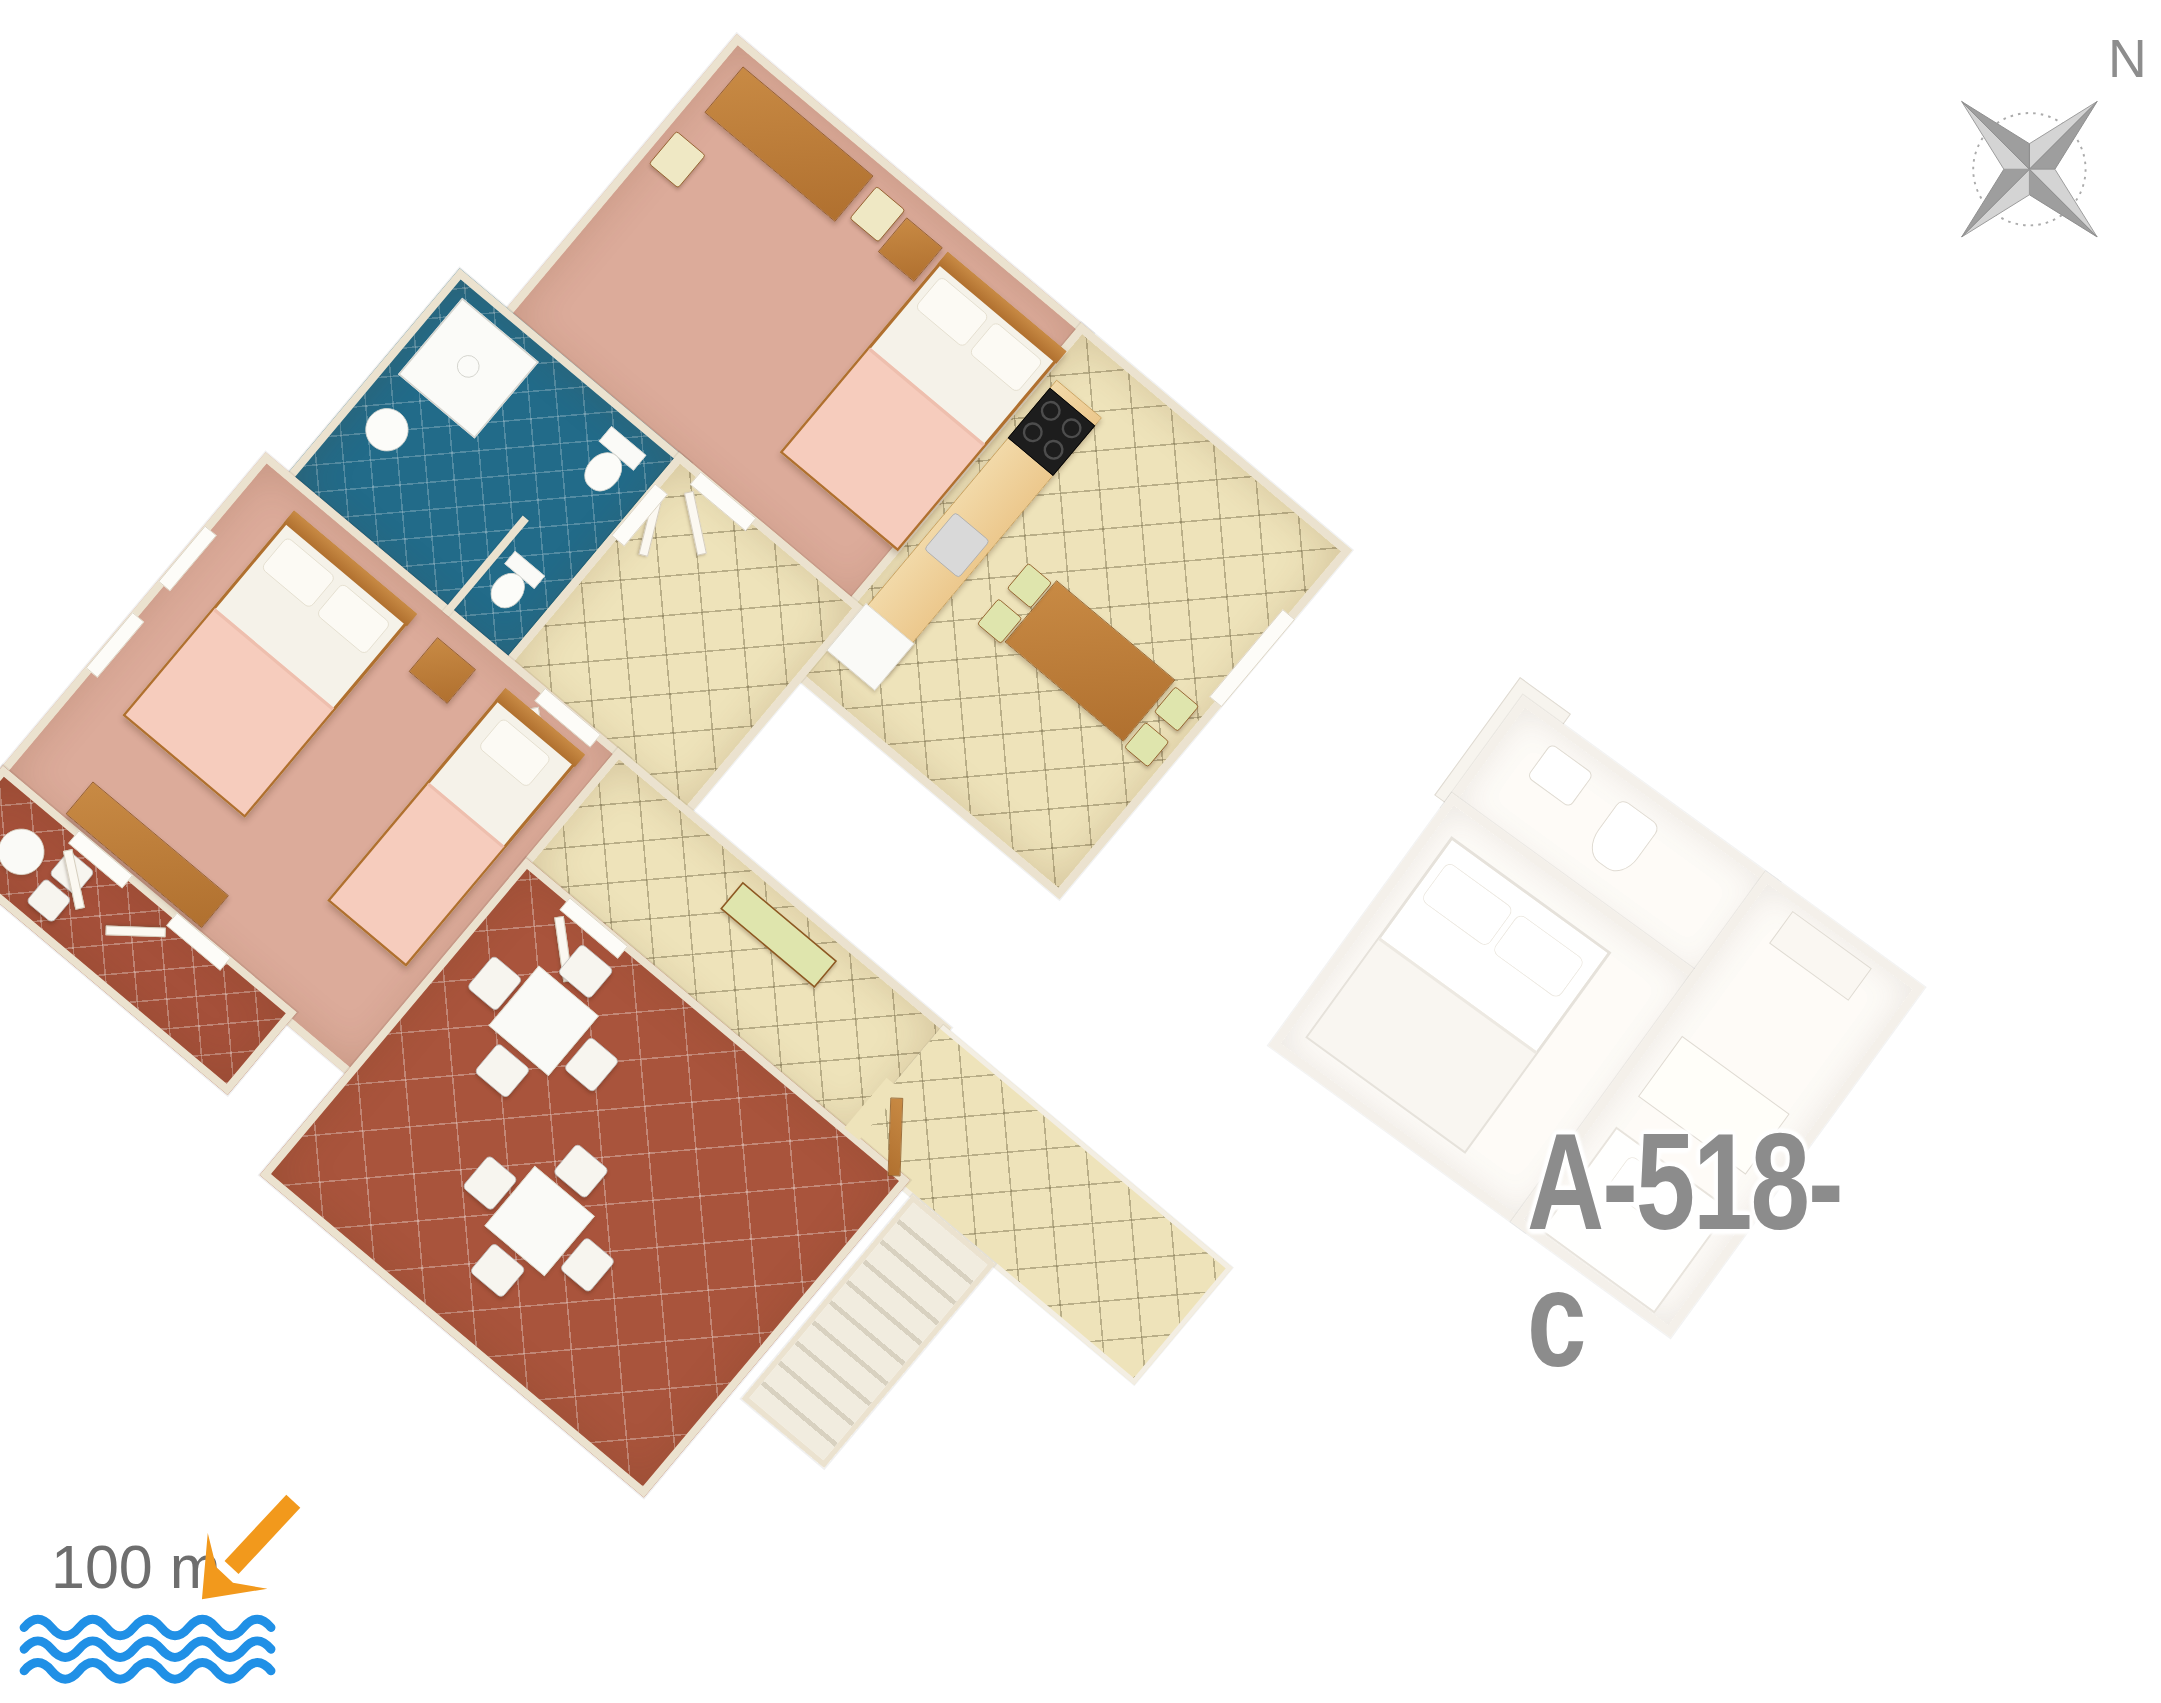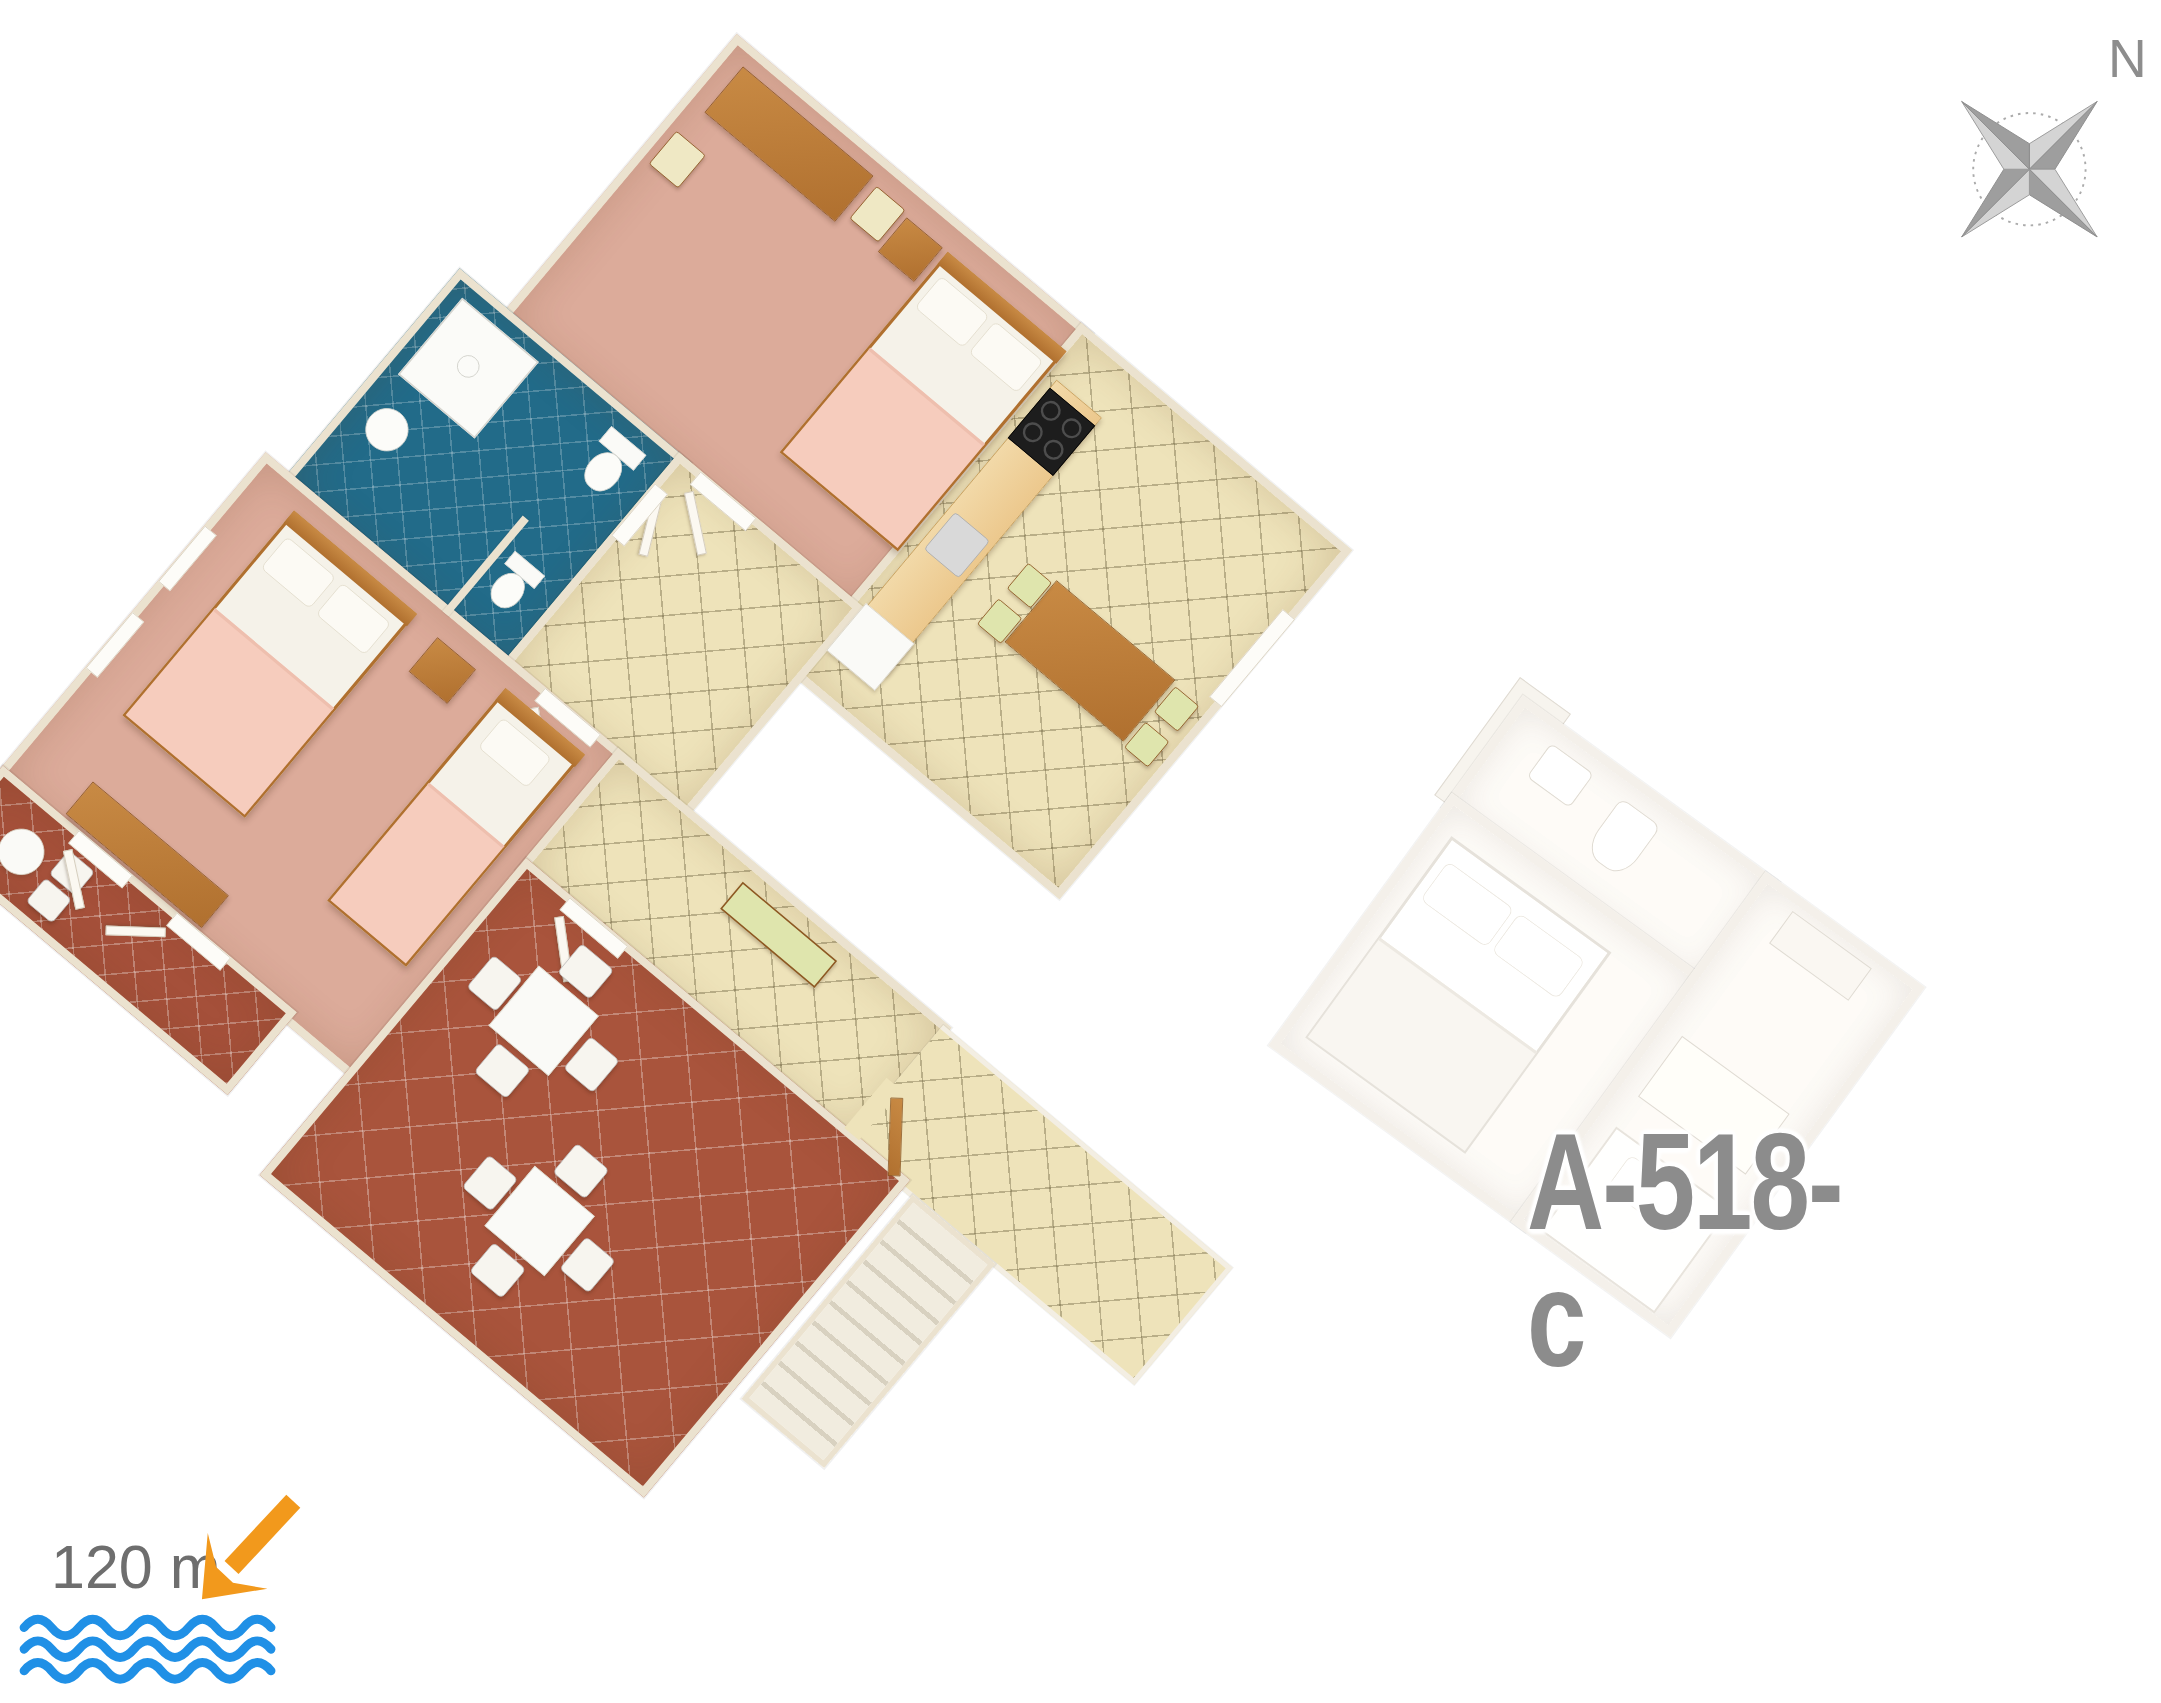--- a/index.html
+++ b/index.html
@@ -182,21 +182,21 @@
       <polygon class="c-dark" points="187,240 187,280 293,346"></polygon>
       <polygon class="c-light" points="187,240 187,280 81,346"></polygon>
       <polygon class="c-dark" points="187,240 147,240 81,346"></polygon>
       <polygon class="c-light" points="187,240 147,240 81,134"></polygon>
       <polygon class="c-dark" points="187,240 187,200 81,134"></polygon>
     </g>
     <text class="compass-n" x="310" y="95">N</text>
   </svg>
 
   <div>
-    <div class="sea-text">120 m</div>
+    <div class="sea-text">100 m</div>
     <svg style="position:absolute;left:19px;top:1482px;" width="370" height="217" viewBox="0 0 580 340">
       <g transform="translate(430,30) rotate(133)">
         <rect class="arrowfill" x="0" y="-15" width="142" height="30"></rect>
         <polygon class="arrowfill" points="210,0 128,-64 158,-18 158,18 128,64"></polygon>
       </g>
       <g>
         <path class="wave" d="M8,228 q21.5,-26 43,0 t43,0 t43,0 t43,0 t43,0 t43,0 t43,0 t43,0 t43,0"></path>
         <path class="wave" d="M8,262 q21.5,-26 43,0 t43,0 t43,0 t43,0 t43,0 t43,0 t43,0 t43,0 t43,0"></path>
         <path class="wave" d="M8,296 q21.5,-26 43,0 t43,0 t43,0 t43,0 t43,0 t43,0 t43,0 t43,0 t43,0"></path>
       </g>

